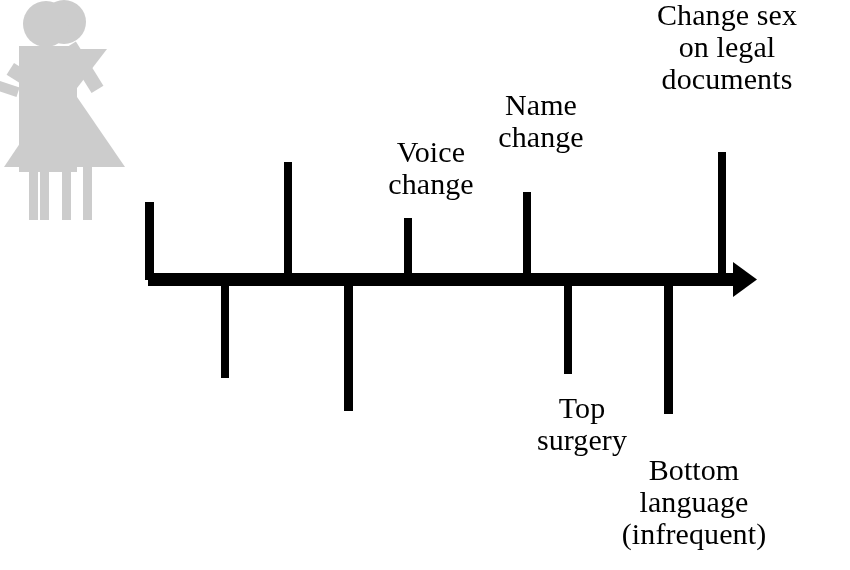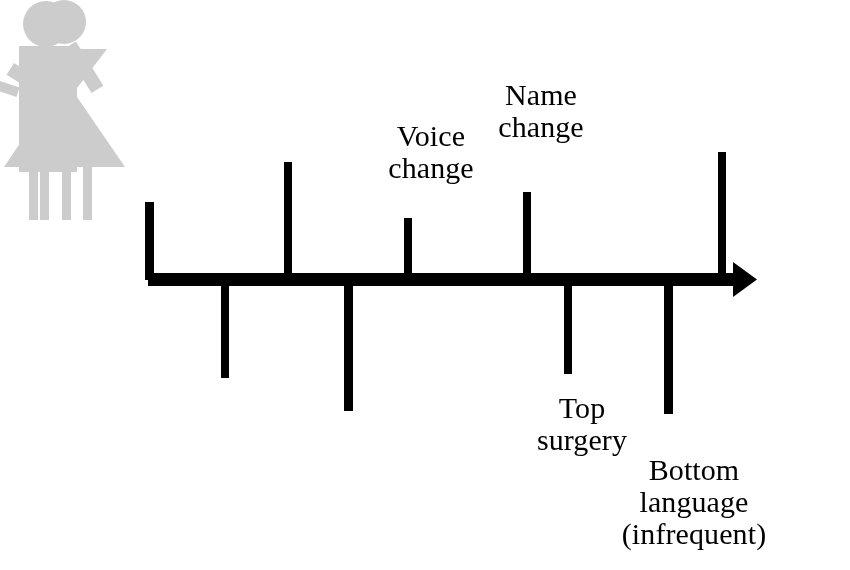--- a/index.html
+++ b/index.html
@@ -40,22 +40,22 @@
     position: absolute;
     text-align: center;
     line-height: 1.06;
     font-size: 30px;
     white-space: pre-line;
     letter-spacing: 0.1px;
   }
 
   #label-coming-out        { left: 104px;  top: 107px; width: 132px; }
   #label-male-hormone      { left: 239px;  top: 62px;  width: 148px; }
-  #label-voice-change      { left: 374px;  top: 120px; width: 114px; }
-  #label-name-change       { left: 485px;  top: 79px;  width: 112px; }
+  #label-voice-change      { left: 374px;  top: 136px; width: 114px; }
+  #label-name-change       { left: 485px;  top: 89px;  width: 112px; }
   #label-change-sex        { left: 638px;  top: -1px;  width: 178px; }
 
   #label-counseling        { left: 140px;  top: 371px; width: 172px; }
   #label-bind-breasts      { left: 243px;  top: 423px; width: 208px; }
   #label-top-surgery       { left: 520px;  top: 392px; width: 124px; }
   #label-bottom-surgery    { left: 605px;  top: 454px; width: 178px; }
 </style>
 </head>
 <body>
 
@@ -106,20 +106,23 @@
   </svg>
 
 
 
   <div class="label" id="label-voice-change">Voice
 change</div>
 
   <div class="label" id="label-name-change">Name
 change</div>
 
+  <div class="label" id="label-change-sex">Change sex
+on legal
+documents</div>
 
 
 
   <div class="label" id="label-top-surgery">Top
 surgery</div>
 
   <div class="label" id="label-bottom-surgery">Bottom
 language
 (infrequent)</div>
 

